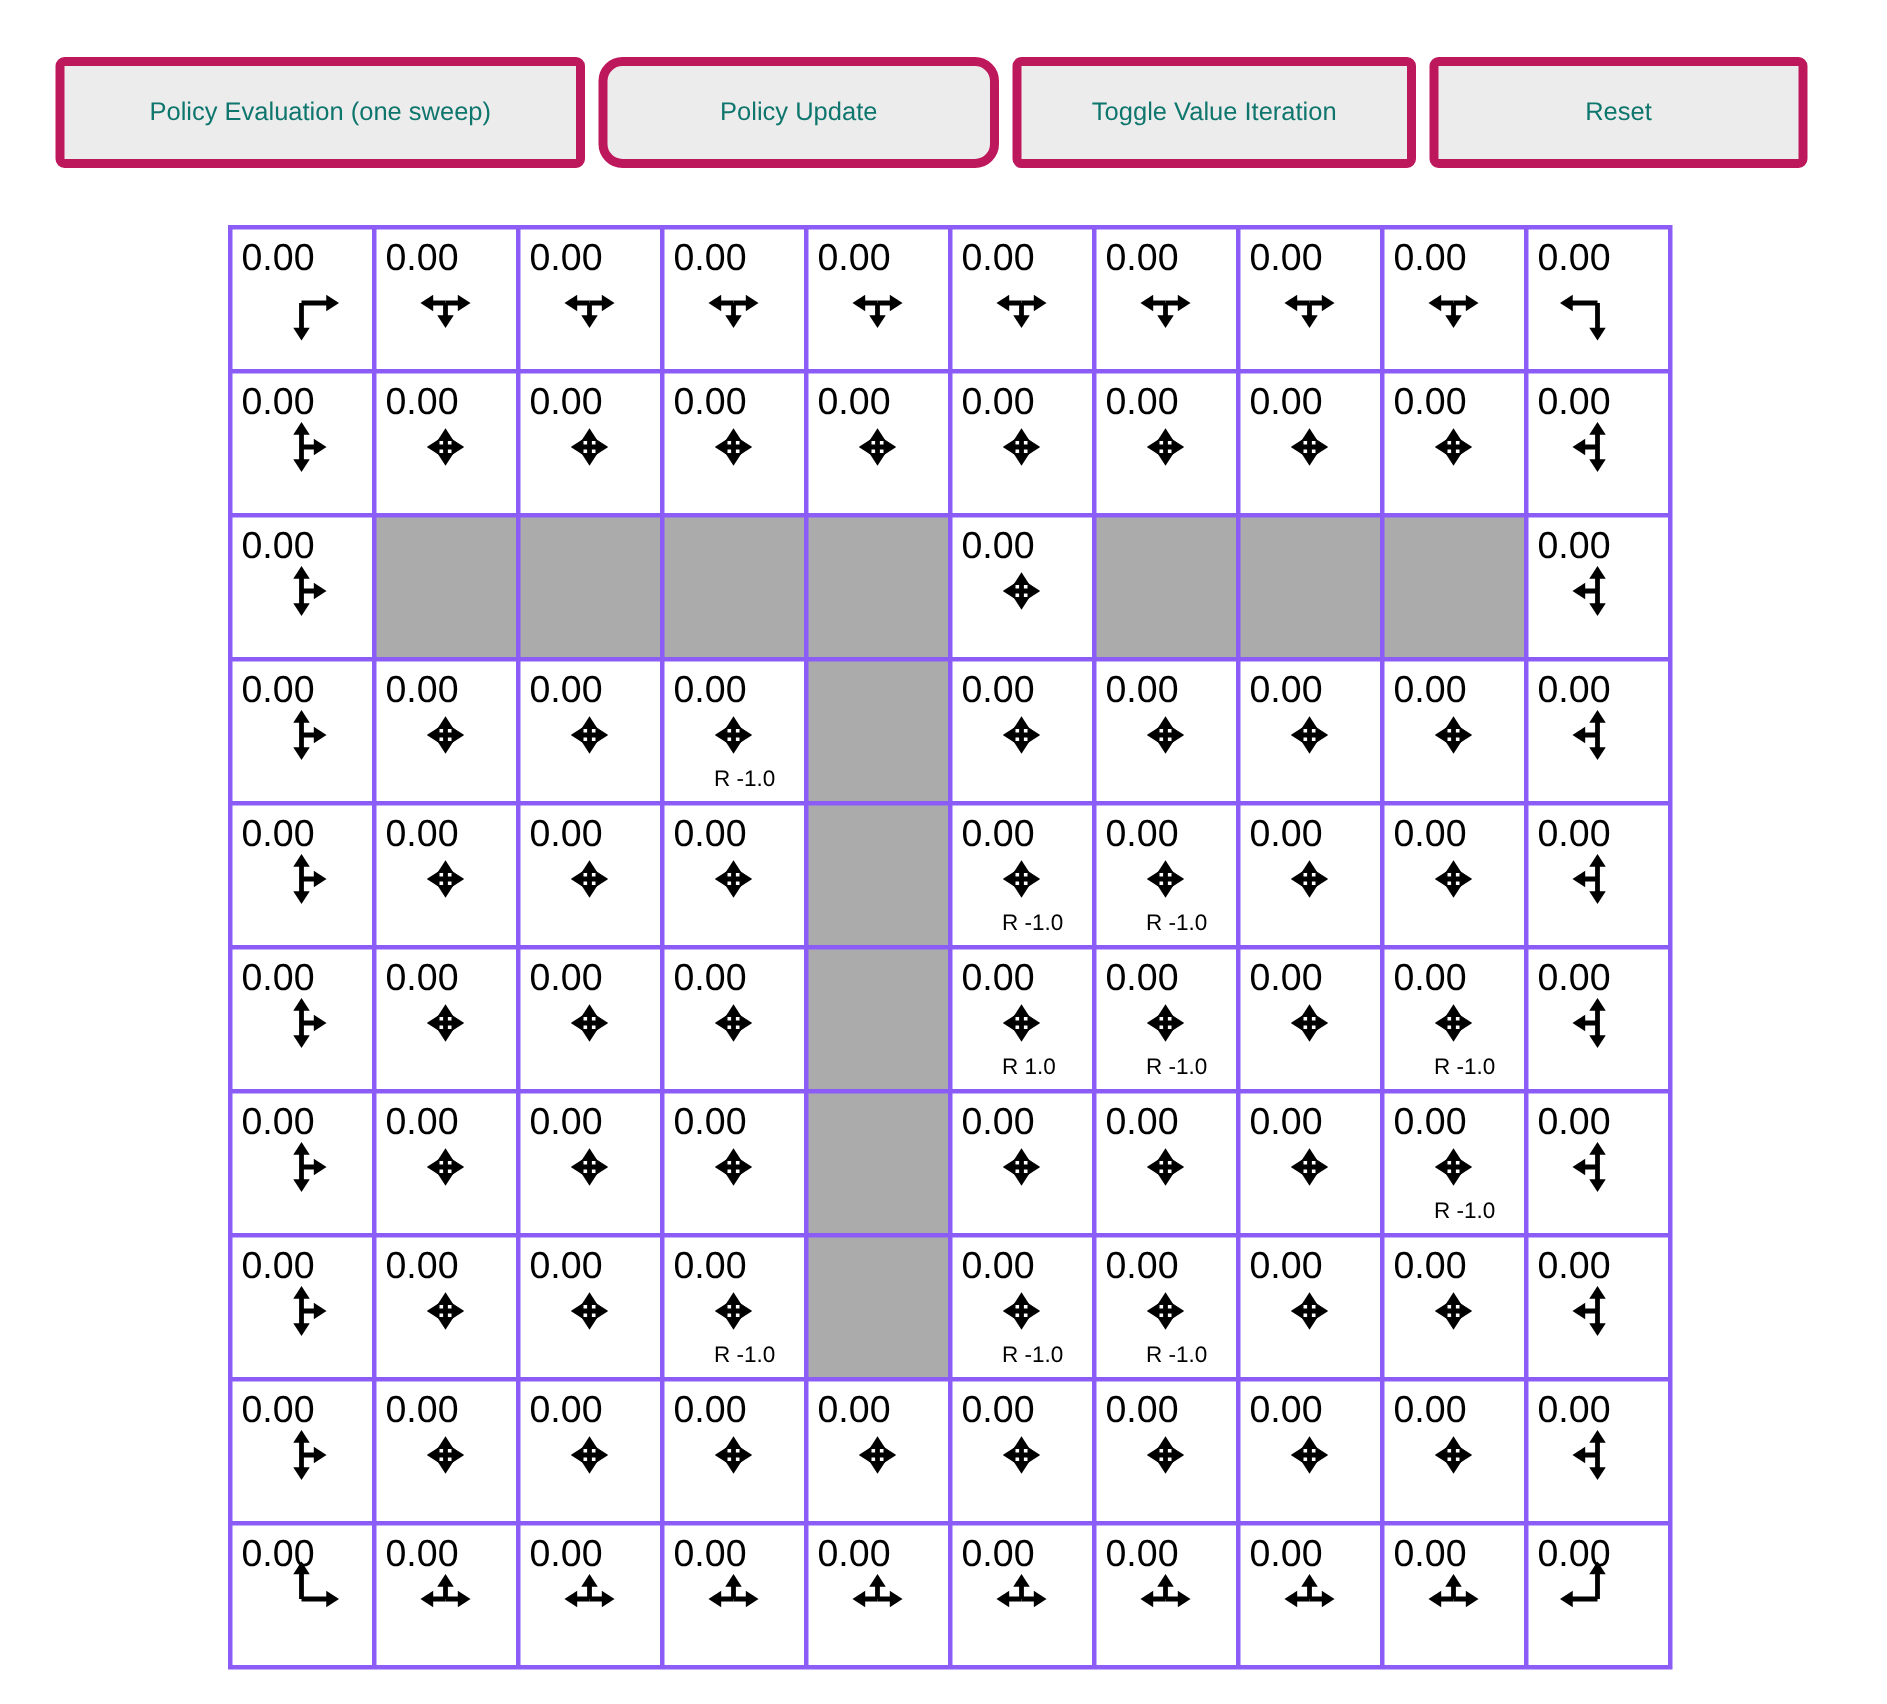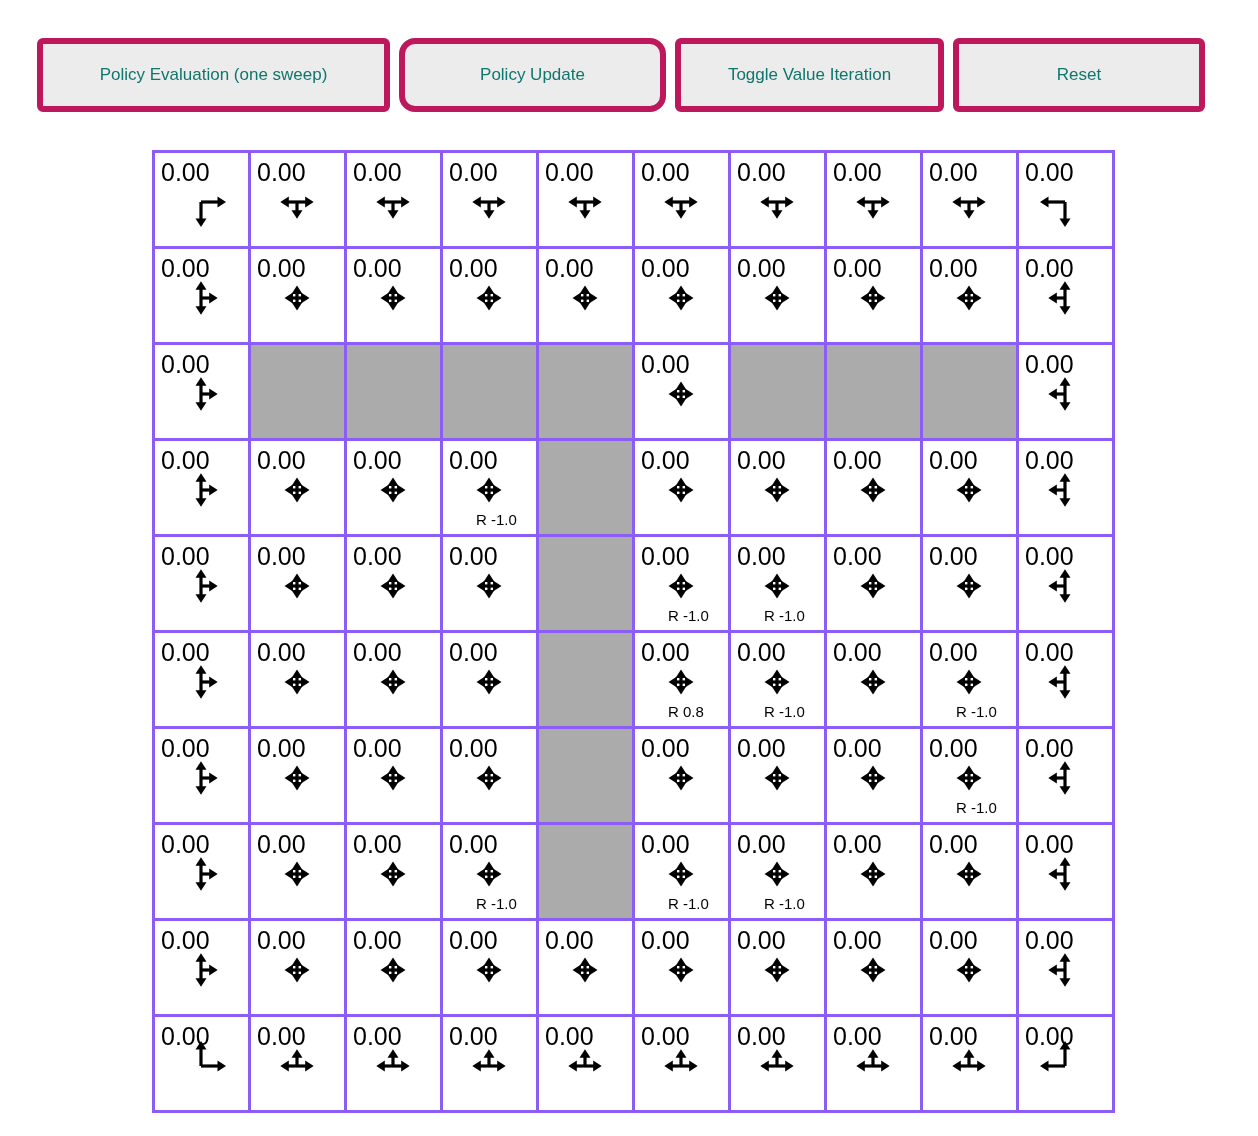--- a/index.html
+++ b/index.html
@@ -655,21 +655,21 @@
       <svg viewBox="-30 -30 60 60" class="arrows">
         <line x1="0" y1="0" x2="0.0" y2="-5.5" stroke="#000000" stroke-width="3.2"></line>
         <polygon points="0.0,-12.5 5.5,-4.0 -5.5,-4.0" fill="#000000"></polygon>
         <line x1="0" y1="0" x2="0.0" y2="5.5" stroke="#000000" stroke-width="3.2"></line>
         <polygon points="0.0,12.5 -5.5,4.0 5.5,4.0" fill="#000000"></polygon>
         <line x1="0" y1="0" x2="-5.5" y2="0.0" stroke="#000000" stroke-width="3.2"></line>
         <polygon points="-12.5,0.0 -4.0,-5.5 -4.0,5.5" fill="#000000"></polygon>
         <line x1="0" y1="0" x2="5.5" y2="0.0" stroke="#000000" stroke-width="3.2"></line>
         <polygon points="12.5,0.0 4.0,5.5 4.0,-5.5" fill="#000000"></polygon>
       </svg>
-      <span class="rw">R 0.8</span>
+      <span class="rw">R 1.0</span>
     </div>
     <div class="cell">
       <span class="val">0.00</span>
       <svg viewBox="-30 -30 60 60" class="arrows">
         <line x1="0" y1="0" x2="0.0" y2="-5.5" stroke="#000000" stroke-width="3.2"></line>
         <polygon points="0.0,-12.5 5.5,-4.0 -5.5,-4.0" fill="#000000"></polygon>
         <line x1="0" y1="0" x2="0.0" y2="5.5" stroke="#000000" stroke-width="3.2"></line>
         <polygon points="0.0,12.5 -5.5,4.0 5.5,4.0" fill="#000000"></polygon>
         <line x1="0" y1="0" x2="-5.5" y2="0.0" stroke="#000000" stroke-width="3.2"></line>
         <polygon points="-12.5,0.0 -4.0,-5.5 -4.0,5.5" fill="#000000"></polygon>

